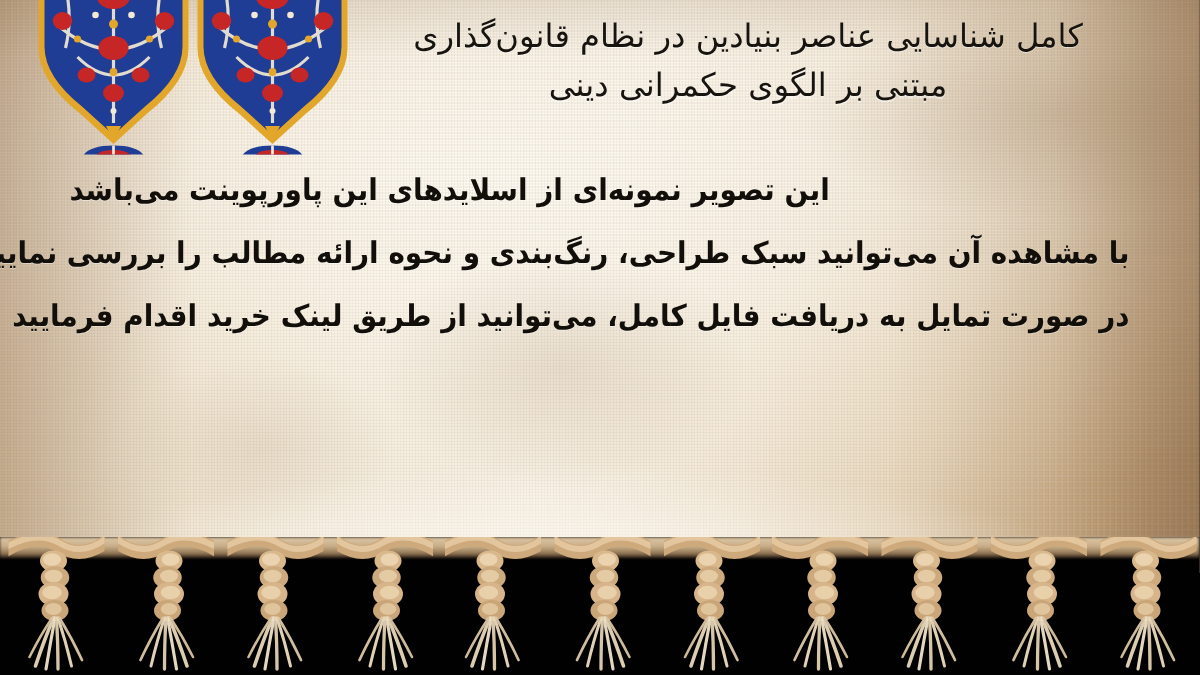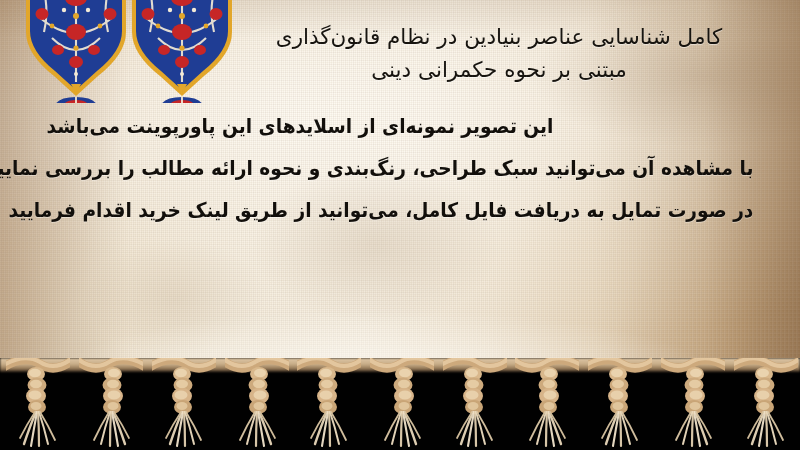--- a/index.html
+++ b/index.html
@@ -56,21 +56,21 @@
   }
 
   
   .motifs{position:absolute;left:0;top:0;width:260px;height:120px;}
   .motif{position:absolute;top:-52px;}
   .motif.m1{left:22px;}
   .motif.m2{left:128px;}
 
   
   .title-block{
-    position:absolute;right:36px;top:20px;width:530px;
+    position:absolute;right:36px;top:8px;width:530px;
     text-align:center;direction:rtl;
   }
   .title-line{
     font-family:"DejaVu Sans","Liberation Sans",sans-serif;
     font-size:21.5px;line-height:33px;color:#17140f;
     letter-spacing:0px;white-space:nowrap;
     text-shadow:0 1px 0 rgba(255,255,255,.45);
   }
 
   .body-block{
@@ -208,21 +208,21 @@
         <path d="M-13 0 Q-13 -8 0 -8 Q13 -8 13 0 Q13 8 0 11 Q-13 8 -13 0 Z" fill="#1f3d94"></path>
         <path d="M-7 -1 Q-7 -6 0 -6 Q7 -6 7 -1 Q7 6 0 8 Q-7 6 -7 -1 Z" fill="#c62626"></path>
         <circle cx="0" cy="0" r="2.4" fill="#e2a62a"></circle>
       </g>
       <circle cx="54" cy="210" r="3.4" fill="#c62626"></circle>
     </svg>
   </div>
 
   <div class="title-block">
     <div class="title-line">کامل شناسایی عناصر بنیادین در نظام قانون‌گذاری</div>
-    <div class="title-line">مبتنی بر نحوه حکمرانی دینی</div>
+    <div class="title-line">مبتنی بر الگوی حکمرانی دینی</div>
   </div>
 
   <div class="body-block">
     <div class="body-line l1">این تصویر نمونه‌ای از اسلایدهای این پاورپوینت می‌باشد</div>
     <div class="body-line l2">با مشاهده آن می‌توانید سبک طراحی، رنگ‌بندی و نحوه ارائه مطالب را بررسی نمایید</div>
     <div class="body-line l3">در صورت تمایل به دریافت فایل کامل، می‌توانید از طریق لینک خرید اقدام فرمایید</div>
   </div>
 
   <div class="fringe-zone">
     <div class="fringe-top-edge"></div>

